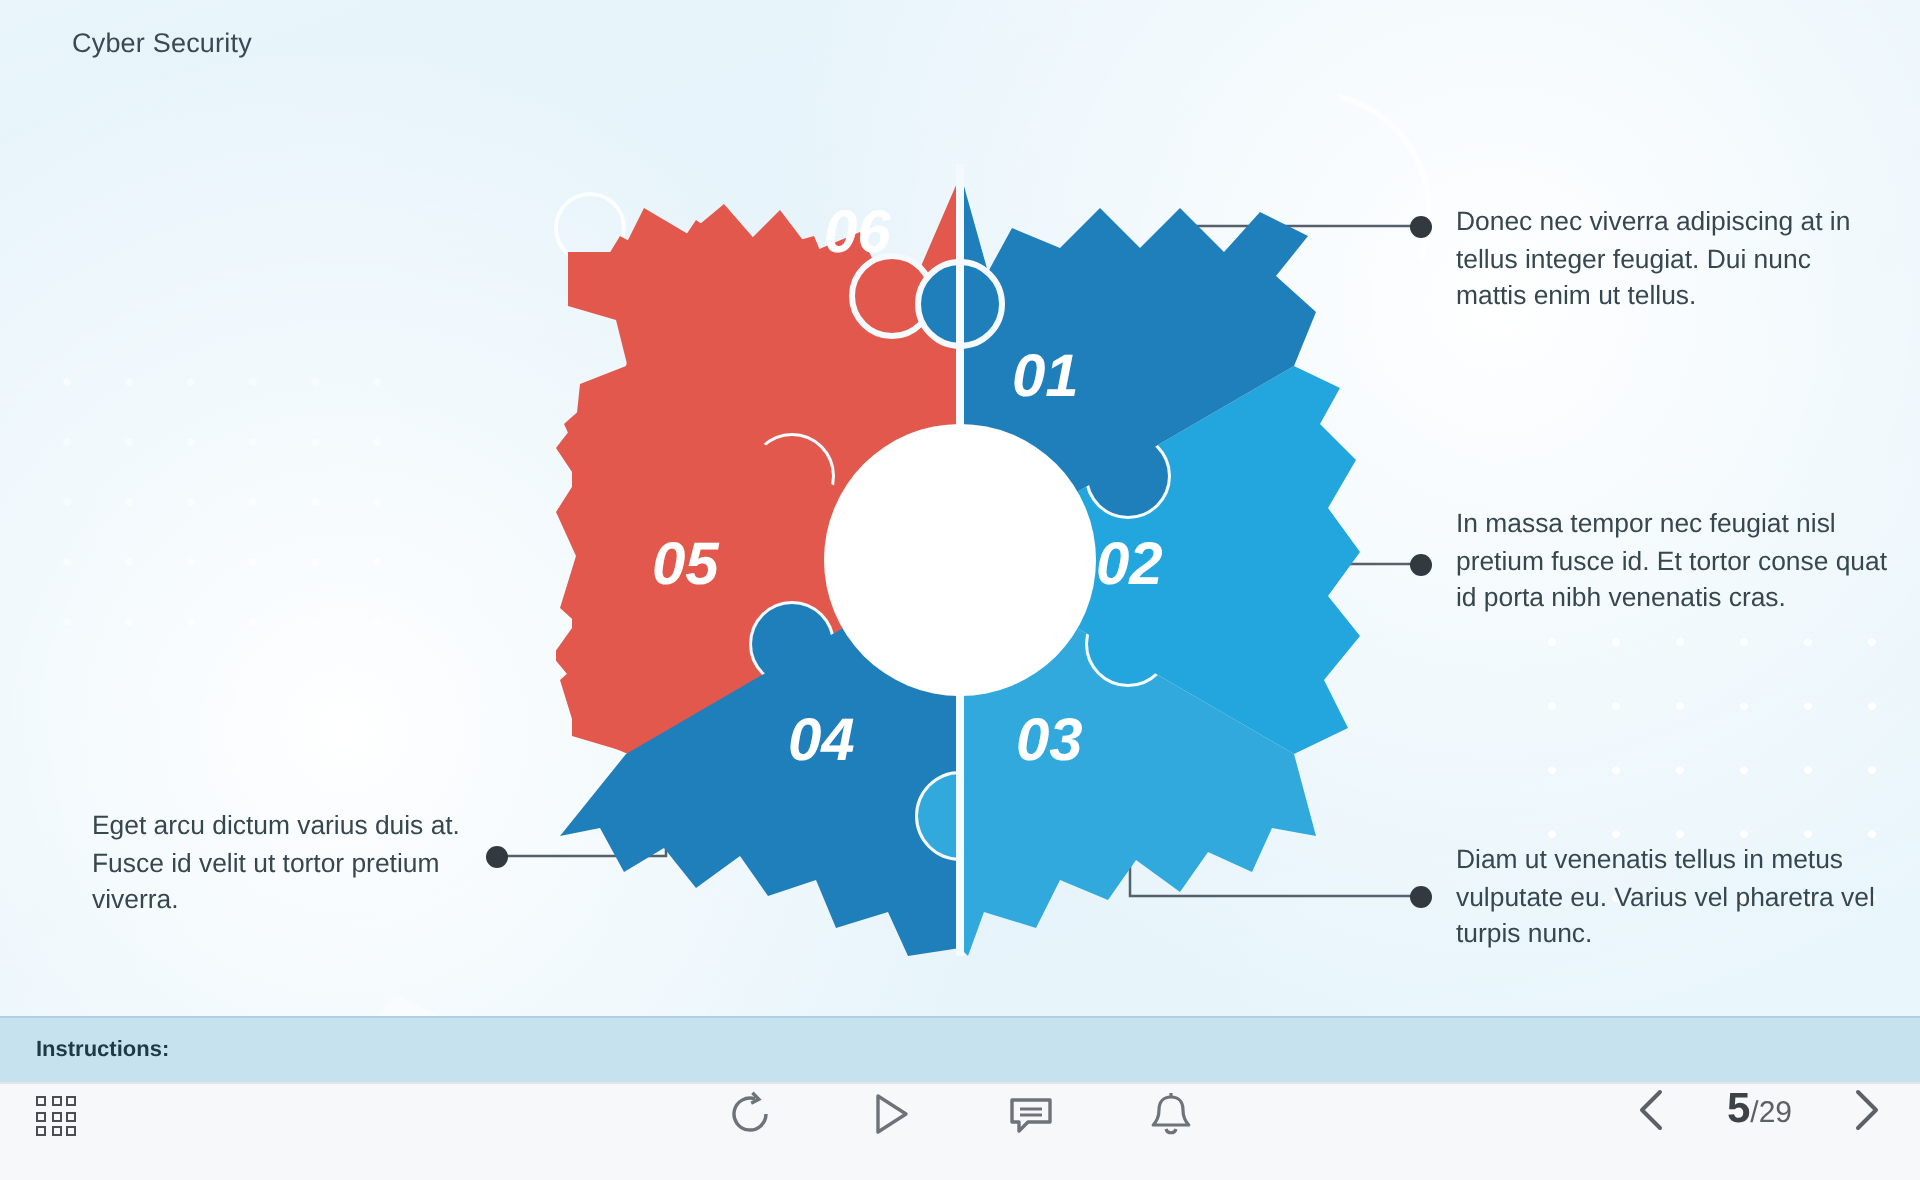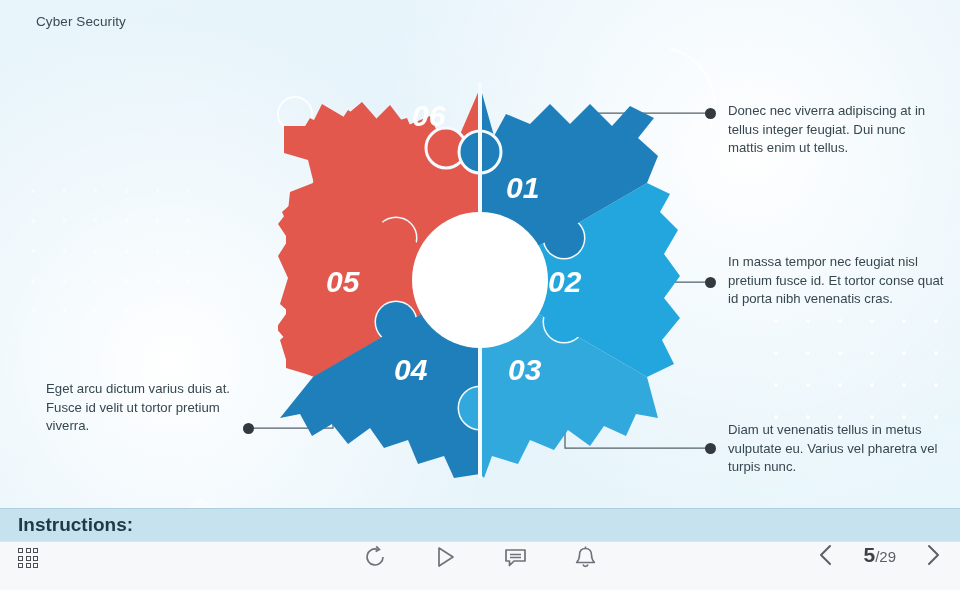--- a/index.html
+++ b/index.html
@@ -65,39 +65,39 @@
     font-size:30px; font-style:italic; font-weight:bold;
     fill:#ffffff;
   }
 
   
   .callout{ position:absolute; font-size:13.2px; line-height:1.42; color:#37474f; width:215px; }
   .callout p{ margin:0; }
   #co1{ left:728px; top:82px;margin-top:20px; }
   #co2{ left:728px; top:253px; width:228px; }
   #co3{ left:728px; top:421px; }
-  #co4{ left:46px; top:380px; width:190px; }
+  #co4{ left:46px; top:404px; width:190px; }
 
   .dot{
     position:absolute; width:11px; height:11px; border-radius:50%;
     background:#333a3f;
   }
   #dot1{ left:705px; top:108px; }
   #dot2{ left:705px; top:277px; }
   #dot3{ left:705px; top:443px; }
   #dot4{ left:243px; top:423px; }
 
   #leaders{ position:absolute; left:0; top:0; width:960px; height:508px; pointer-events:none; }
 
   
   #instructions{
     position:absolute; left:0; top:508px; width:960px; height:33px;
     background:#c7e2ef; border-top:1px solid #aecfe0;
     display:flex; align-items:center; padding-left:18px;
-    font-size:19px; color:#1e3a47;
+    font-size:11px; color:#1e3a47;
   }
   #instructions b{ font-weight:bold; margin-right:4px; }
 
   
   #player{
     position:absolute; left:0; top:541px; width:960px; height:49px;
     background:#f7f8f9; border-top:1px solid #e2e5e8;
     display:flex; align-items:flex-start;
   }
   #menu-btn{ margin-left:12px; width:32px; height:32px; display:flex;

